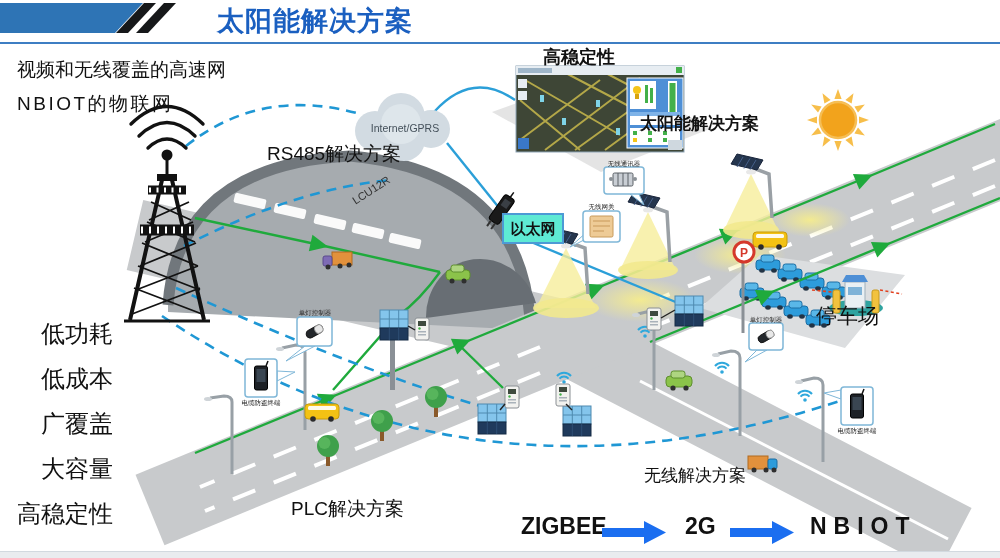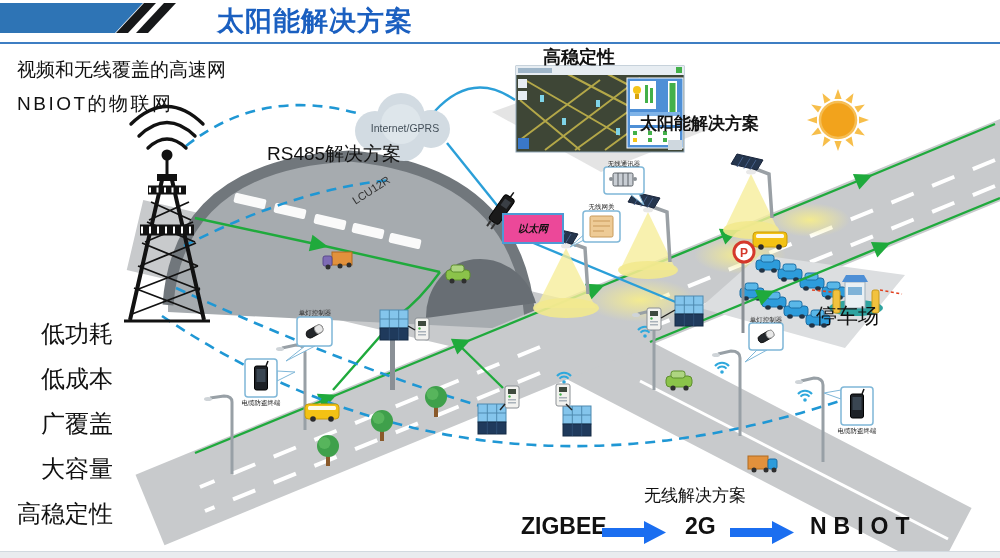--- a/index.html
+++ b/index.html
@@ -10,26 +10,26 @@
   .t-title{left:217px;top:3px;font-size:27px;font-weight:bold;color:#1A5FC0;letter-spacing:1px;}
   .t-underline{position:absolute;left:0;top:42px;width:1000px;height:2px;background:#3E7EC3;}
   .t-intro1{left:17px;top:57px;font-size:19px;font-weight:500;}
   .t-intro2{left:17px;top:91px;font-size:19px;font-weight:500;letter-spacing:2.5px;}
   .features{position:absolute;left:17px;top:318px;}
   .features div{font-size:24px;font-weight:500;margin-bottom:13px;color:#111;text-align:right;}
   .t-rs485{left:267px;top:141px;font-size:19px;font-weight:500;}
   .t-lcu{left:350px;top:184px;font-size:11px;color:#333;transform:rotate(-33deg);}
   .t-cloud{left:362px;top:122px;width:86px;text-align:center;font-size:10.5px;color:#44505a;}
   .t-monitor{left:543px;top:45px;font-size:18px;font-weight:600;}
-  .eth-box{left:502px;top:213px;width:58px;height:27px;border:2px solid #4D9AD5;background:#ec4899;
-           font-size:10px;font-weight:600;text-align:center;line-height:27px;font-style:italic;}
+  .eth-box{left:502px;top:213px;width:58px;height:27px;border:2px solid #4D9AD5;background:#5eead4;
+           font-size:15px;font-weight:600;text-align:center;line-height:27px;}
   .t-solar{left:640px;top:112px;font-size:17px;font-weight:700;}
   .t-park{left:816px;top:302px;font-size:21px;font-weight:400;}
   .t-plc{left:291px;top:496px;font-size:19px;font-weight:500;}
-  .t-wless{left:644px;top:484px;font-size:17px;font-weight:500;text-align:center;}
+  .t-wless{left:644px;top:464px;font-size:17px;font-weight:500;text-align:center;}
   .t-z1{left:521px;top:513px;font-size:23px;font-weight:bold;}
   .t-z2{left:685px;top:513px;font-size:23px;font-weight:bold;}
   .t-z3{left:810px;top:513px;font-size:23px;font-weight:bold;letter-spacing:7px;}
   .evo-arrow{position:absolute;width:66px;height:25px;}
   .tiny{font-size:6.5px;color:#222;text-align:center;}
   .t-wcomm{left:602px;top:160px;width:44px;}
   .t-wgw{left:581px;top:203px;width:41px;}
   .t-lamp1{left:294px;top:309px;width:42px;}
   .t-lamp2{left:746px;top:316px;width:40px;}
   .t-cable1{left:238px;top:399px;width:46px;}
@@ -425,20 +425,21 @@
     <div>高稳定性</div>
   </div>
 
   <div class="lbl t-rs485">RS485解决方案</div>
   <div class="lbl t-lcu">LCU12R</div>
   <div class="lbl t-cloud">Internet/GPRS</div>
   <div class="lbl t-monitor">高稳定性</div>
   <div class="lbl eth-box">以太网</div>
   <div class="lbl t-solar">太阳能解决方案</div>
   <div class="lbl t-park">停车场</div>
+  <div class="lbl t-plc">PLC解决方案</div>
   <div class="lbl t-wless">无线解决方案</div>
 
   <div class="lbl tiny t-wcomm">无线通讯器</div>
   <div class="lbl tiny t-wgw">无线网关</div>
   <div class="lbl tiny t-lamp1">单灯控制器</div>
   <div class="lbl tiny t-lamp2">单灯控制器</div>
   <div class="lbl tiny t-cable1">电缆防盗终端</div>
   <div class="lbl tiny t-cable2">电缆防盗终端</div>
 
   <div class="lbl t-z1">ZIGBEE</div>

